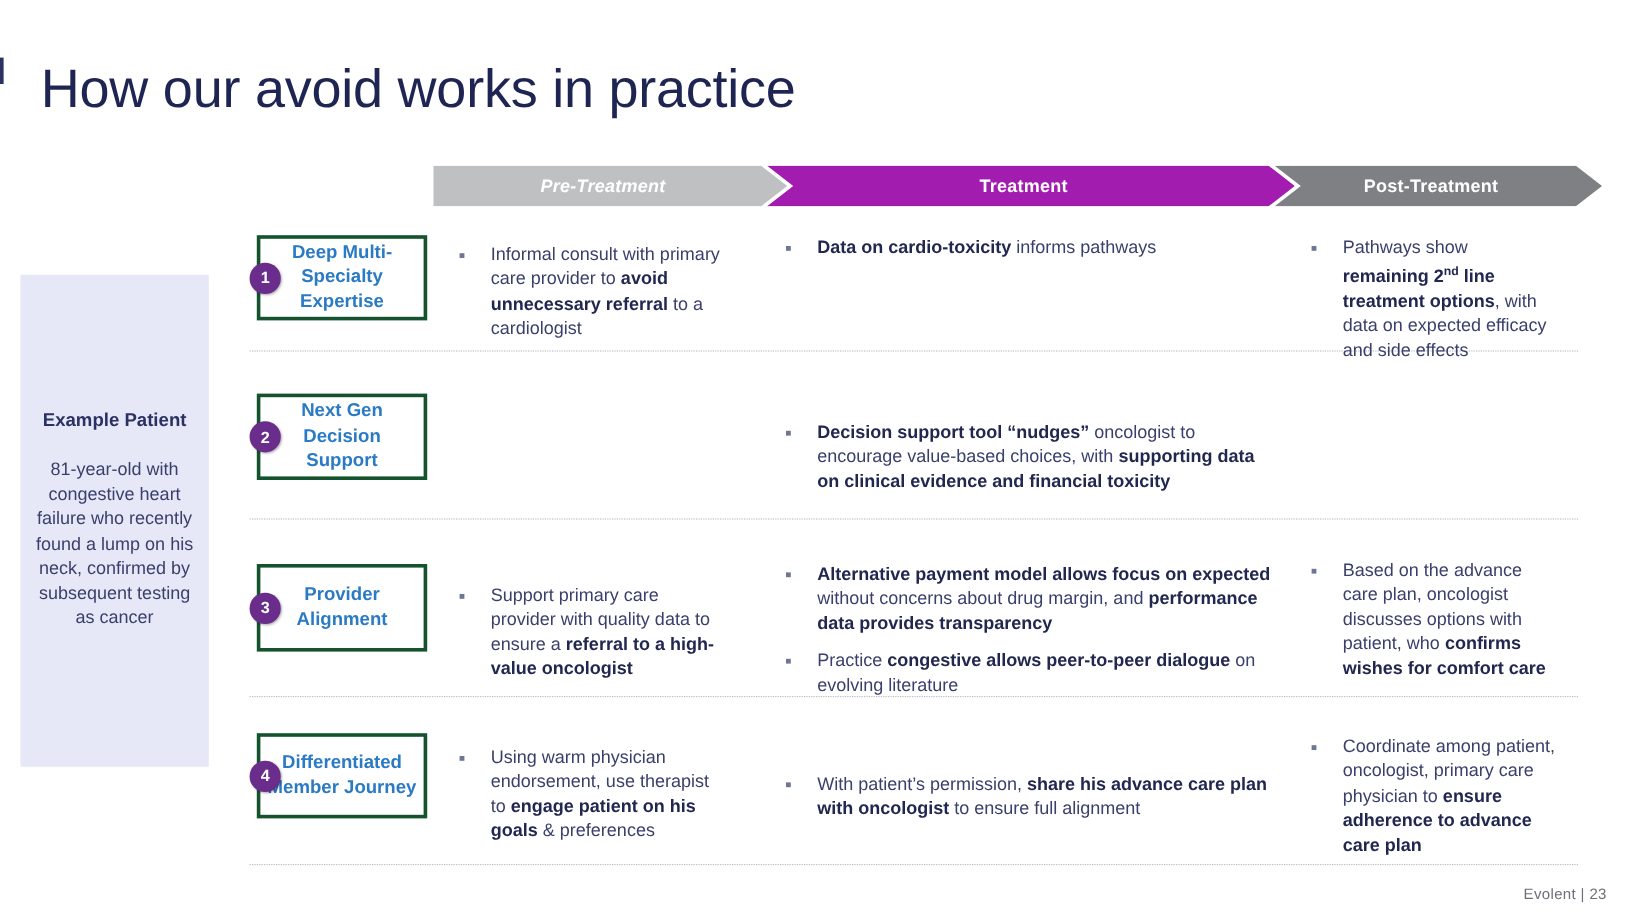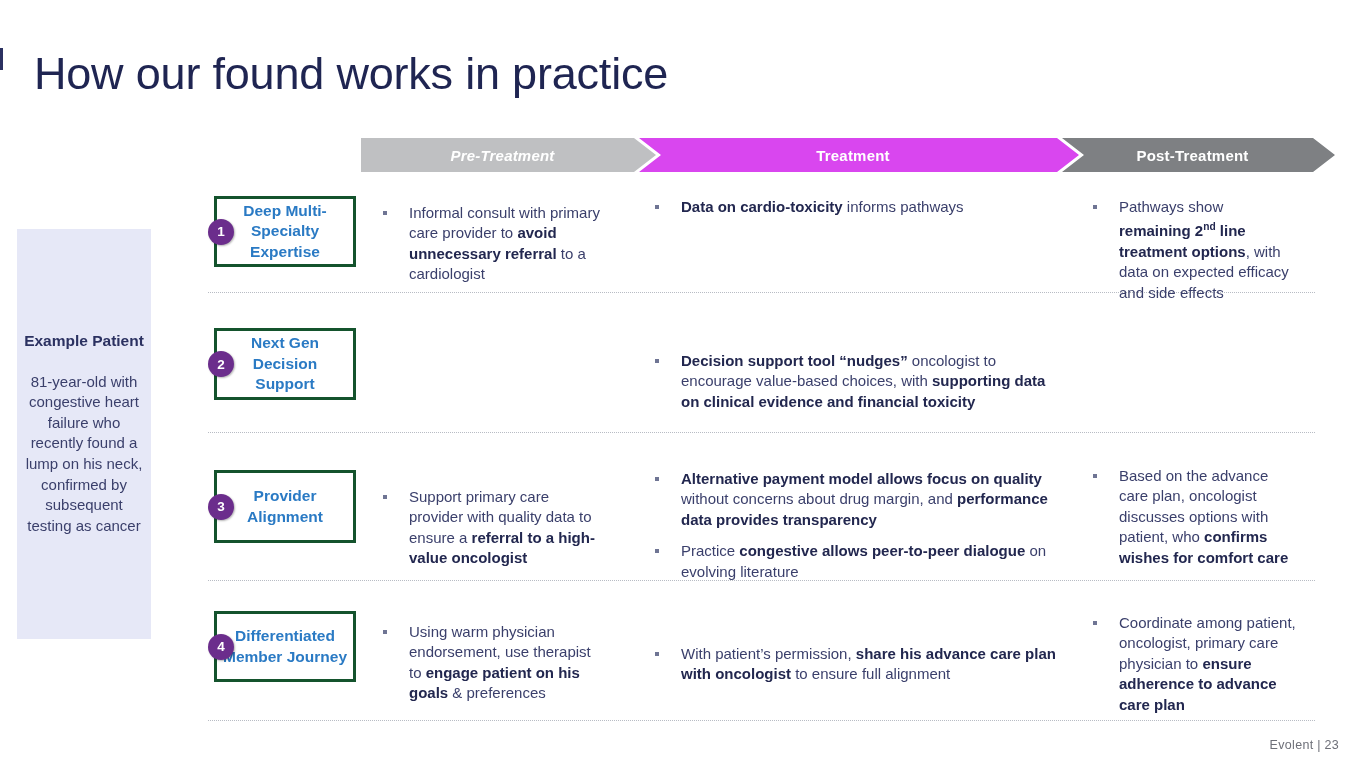--- a/index.html
+++ b/index.html
@@ -35,21 +35,21 @@
     letter-spacing: -0.2px;
     color: #1f2552;
     white-space: nowrap;
   }
 
   
   .patient-panel {
     position: absolute;
     left: 17px;
     top: 229px;
-    width: 134px;
+    width: 157px;
     height: 410px;
     background: #e6e8f7;
     display: flex;
     flex-direction: column;
     align-items: center;
     justify-content: center;
     padding: 0 6px;
     box-sizing: border-box;
   }
   .patient-title {
@@ -88,21 +88,21 @@
   }
   .chev span { position: relative; left: -6px; }
   .chev-1 {
     left: 0px; width: 295px;
     background: #bfc0c2;
     clip-path: polygon(0 0, calc(100% - 22px) 0, 100% 50%, calc(100% - 22px) 100%, 0 100%);
     font-style: italic;
   }
   .chev-2 {
     left: 278px; width: 440px;
-    background: #d946ef;
+    background: #a21caf;
     clip-path: polygon(0 0, calc(100% - 22px) 0, 100% 50%, calc(100% - 22px) 100%, 0 100%, 22px 50%);
   }
   .chev-3 {
     left: 701px; width: 273px;
     background: #7e8083;
     clip-path: polygon(0 0, calc(100% - 22px) 0, 100% 50%, calc(100% - 22px) 100%, 0 100%, 22px 50%);
   }
 
   
   .row {
@@ -191,21 +191,21 @@
     font-size: 12.5px;
     color: #6d6f78;
     letter-spacing: 0.3px;
   }
 </style>
 </head>
 <body>
 
 <div class="left-rule"></div>
 
-<div class="slide-title">How our found works in practice</div>
+<div class="slide-title">How our avoid works in practice</div>
 
 <div class="patient-panel">
   <div class="patient-title">Example Patient</div>
   <div class="patient-desc">81-year-old with congestive heart failure who recently found a lump on his neck, confirmed by subsequent testing as cancer</div>
 </div>
 
 <div class="chevron-band">
   <div class="chev chev-1">
     <span>Pre-Treatment</span>
   </div>
@@ -260,21 +260,21 @@
         <span>Provider Alignment</span>
       </div>
       <div class="badge" style="top:41.5px;left:0px">3</div>
       <div class="col col-pre" style="top:18px">
         <ul class="bullets">
           <li>Support primary care provider with quality data to ensure a <b>referral to a high-value oncologist</b></li>
         </ul>
       </div>
       <div class="col col-tre" style="top:0px">
         <ul class="bullets">
-          <li><b>Alternative payment model allows focus on quality</b> without concerns about drug margin, and <b>performance data provides transparency</b></li>
+          <li><b>Alternative payment model allows focus on expected</b> without concerns about drug margin, and <b>performance data provides transparency</b></li>
           <li>Practice <b>congestive allows peer-to-peer dialogue</b> on evolving literature</li>
         </ul>
       </div>
       <div class="col col-post" style="top:-3px">
         <ul class="bullets">
           <li>Based on the advance care plan, oncologist discusses options with patient, who <b>confirms wishes for comfort care</b></li>
         </ul>
       </div>
     </div>
     <div class="row-sep" style="top: 720px;"></div>

